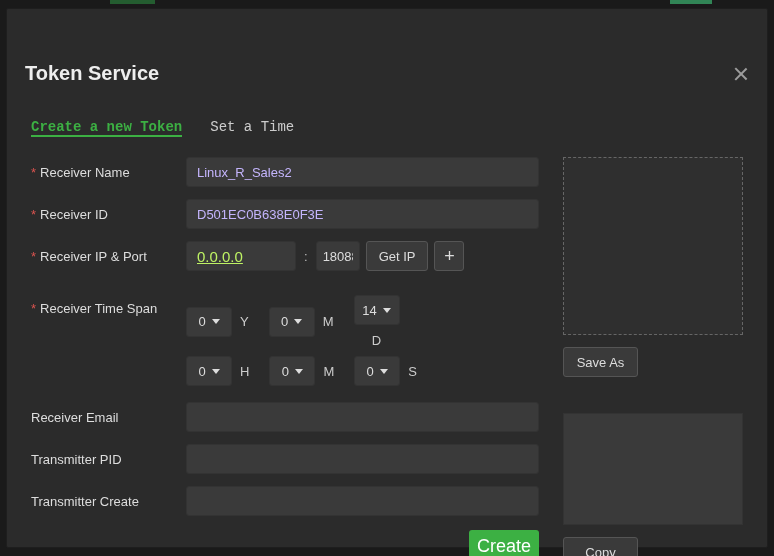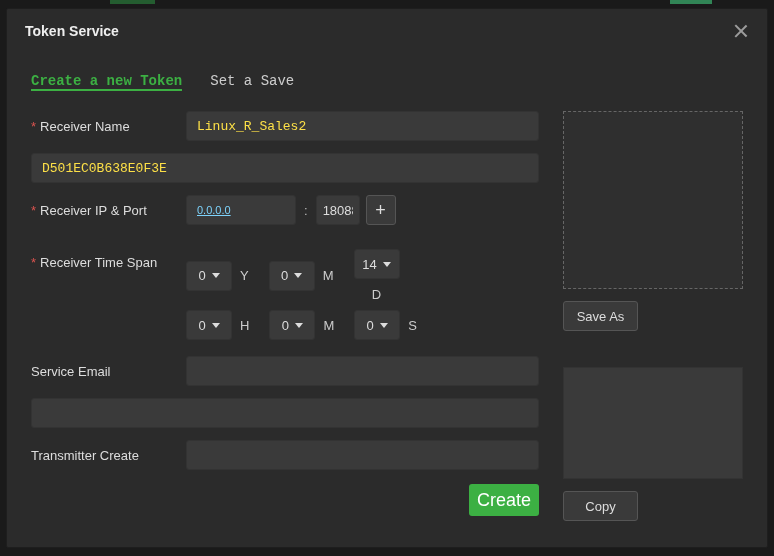--- a/index.html
+++ b/index.html
@@ -36,25 +36,26 @@
       top: 8px; left: 6px; right: 6px; bottom: 8px;
       background: #2b2b2b;
       border: 1px solid #1e1e1e;
       border-radius: 2px;
       display: flex;
       flex-direction: column;
     }
     .titlebar {
       padding: 14px 18px;
       font-weight: 600;
-      font-size: 14px;
+      font-size: 20px;
       color: #eee;
       display: flex;
       justify-content: space-between;
       align-items: center;
+      margin-top: 39px;
     }
     .close-x {
       width: 16px; height: 16px;
       cursor: pointer;
       position: relative;
       opacity: 0.7;
     }
     .close-x::before, .close-x::after {
       content: '';
       position: absolute;
@@ -129,31 +130,30 @@
       flex-shrink: 0;
     }
     .label .req { color: #d9534f; margin-right: 4px; }
     .input {
       flex: 1;
       height: 30px;
       background: #3a3a3a;
       border: 1px solid #333;
       border-radius: 3px;
       padding: 0 10px;
-      color: #fde047;
+      color: #c4b5fd;
       font-size: 13px;
-      font-family: Liberation Mono, monospace;
     }
     .ipport {
       display: flex;
       align-items: center;
       gap: 6px;
       flex: 1;
     }
-    .ip-input { width: 110px; height: 30px; background:#3a3a3a; border:1px solid #333; border-radius:3px; padding:0 10px; color:#7dd3fc; font-size:11px;text-decoration:underline;}
+    .ip-input { width: 110px; height: 30px; background:#3a3a3a; border:1px solid #333; border-radius:3px; padding:0 10px; color:#bef264; font-size:15px;text-decoration:underline;}
     .port-input { width: 44px; height: 30px; background:#3a3a3a; border:1px solid #333; border-radius:3px; padding:0 6px; color:#ddd; font-size:13px;}
     .colon { color:#bbb; padding:0 2px; }
     .getip-btn {
       height: 30px; padding: 0 12px;
       background:#3a3a3a; border:1px solid #555; border-radius:3px;
       color:#ddd; font-size:13px; cursor:pointer;
       display:flex; align-items:center; justify-content:center;
     }
     .plus-btn {
       width: 30px; height: 30px;
@@ -214,45 +214,49 @@
 </div>
 
 <div class="dialog">
   <div class="titlebar">
     <span>Token Service</span>
     <div class="close-x"></div>
   </div>
 
   <div class="tabs">
     <div class="tab active">Create a new Token</div>
-    <div class="tab">Set a Save</div>
+    <div class="tab">Set a Time</div>
   </div>
 
   <div class="content">
     <div class="form-col">
 
       <div class="row">
         <div class="label">
           <span class="req">*</span><span>Receiver Name</span>
         </div>
         <input class="input" value="Linux_R_Sales2" style="">
       </div>
 
       <div class="row">
+        <div class="label">
+          <span class="req">*</span><span>Receiver ID</span>
+        </div>
         <input class="input" value="D501EC0B638E0F3E" style="">
       </div>
 
       <div class="row">
         <div class="label">
           <span class="req">*</span><span>Receiver IP &amp; Port</span>
         </div>
         <div class="ipport">
           <input class="ip-input" value="0.0.0.0" style="">
           <span class="colon">:</span>
           <input class="port-input" value="18088" style="">
+          <div class="getip-btn">Get IP</div>
           <div class="plus-btn">
             <span>+</span>
           </div>
         </div>
       </div>
 
       <div class="row" style="align-items:flex-start;margin-top:24px;">
         <div class="label" style="padding-top:6px;">
           <span class="req">*</span><span>Receiver Time Span</span>
         </div>
@@ -300,26 +304,27 @@
                 <span>0</span>
                   <span class="caret"></span>
               </div>
               <span class="ts-label">S</span>
             </div>
           </div>
         </div>
       </div>
 
       <div class="row" style="margin-top:16px;">
-        <div class="label">Service Email</div>
+        <div class="label">Receiver Email</div>
         <input class="input" value="" style="">
       </div>
 
 
       <div class="row">
+        <div class="label">Transmitter PID</div>
         <input class="input" value="" style="">
       </div>
 
       <div class="row">
         <div class="label">Transmitter Create</div>
         <input class="input" value="" style="">
       </div>
 
       <div class="create-row">
         <div class="create-btn">Create</div>

